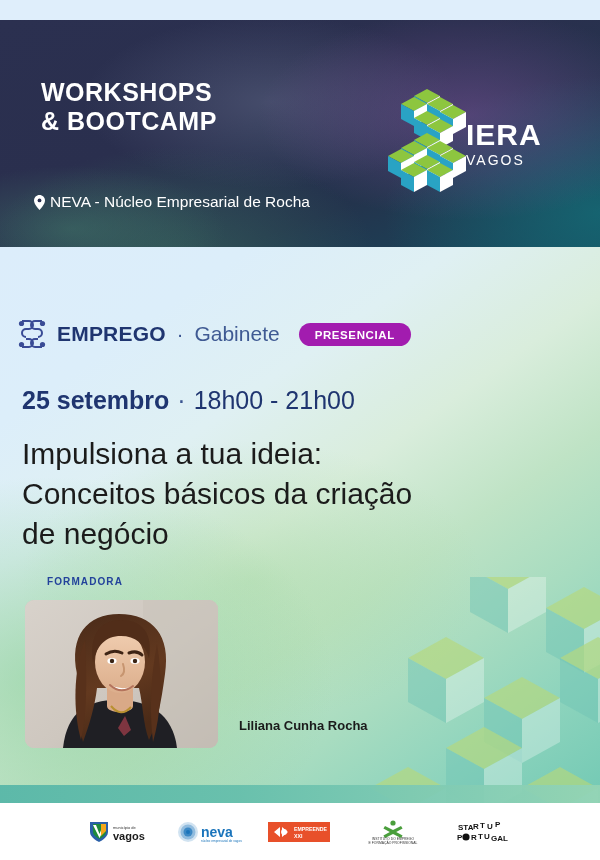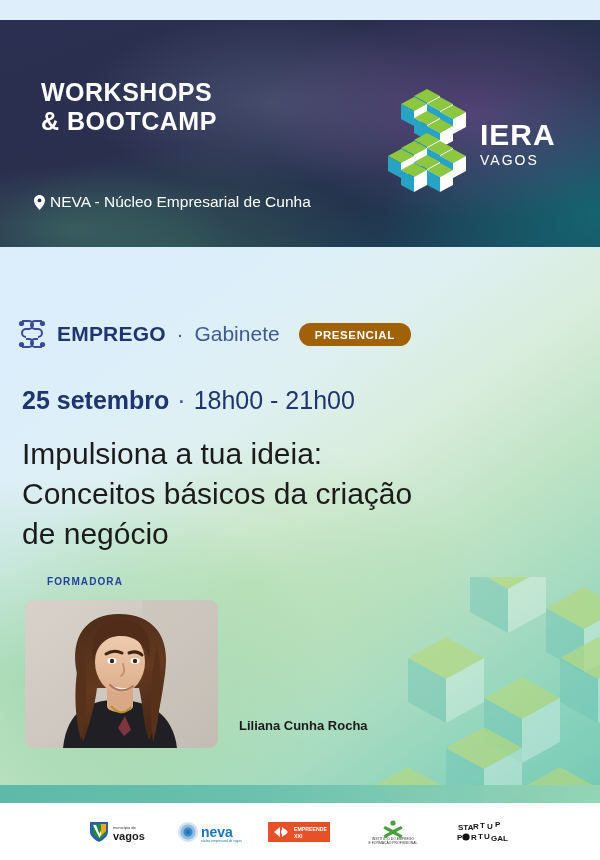--- a/index.html
+++ b/index.html
@@ -78,21 +78,21 @@
   
   .iera-logo {
     position: absolute;
     left: 388px; top: 68px;
     width: 170px; height: 110px;
     z-index: 3;
     display: flex;
     align-items: center;
   }
   .iera-cubes { width: 78px; height: 108px; }
-  .iera-words { margin-left: 14px; color: #ffffff; line-height: 1; }
+  .iera-words { color: #ffffff; line-height: 1; }
   .iera-name { font-size: 30px; font-weight: bold; letter-spacing: 1px; }
   .iera-sub { font-size: 14px; letter-spacing: 2px; margin-top: 3px; }
 
   
   .body-area {
     position: absolute;
     left: 0; top: 247px;
     width: 600px; height: 556px;
     background:
       linear-gradient(145deg,
@@ -132,21 +132,21 @@
   }
   .ws-icon { width: 32px; height: 32px; }
   .ws-label {
     font-size: 21px; font-weight: bold;
     color: #1f3570; letter-spacing: 0.2px;
   }
   .ws-dot { font-size: 20px; color: #3a5490; margin: 0 2px; }
   .ws-free { font-size: 21px; color: #3f5a93; }
   .ws-badge {
     margin-left: 10px;
-    background: #a16207;
+    background: #a21caf;
     color: #ffffff;
     font-size: 11.5px;
     font-weight: bold;
     letter-spacing: 0.6px;
     padding: 6px 16px 5px 16px;
     border-radius: 14px;
   }
 
   
   .date-row {
@@ -250,21 +250,21 @@
     <div class="header-title">WORKSHOPS
 &amp; BOOTCAMP</div>
 
     <div class="header-loc">
       <span class="pin-icon">
         <svg viewBox="0 0 11 15" width="11" height="15">
           <path d="M5.5 0C2.46 0 0 2.46 0 5.5C0 9.6 5.5 15 5.5 15S11 9.6 11 5.5C11 2.46 8.54 0 5.5 0Z" fill="#ffffff"></path>
           <circle cx="5.5" cy="5.4" r="1.9" fill="#2b3050"></circle>
         </svg>
       </span>
-      <span>NEVA - Núcleo Empresarial de Cunha</span>
+      <span>NEVA - Núcleo Empresarial de Rocha</span>
     </div>
 
     <div class="iera-logo">
       <span class="iera-cubes">
         <svg viewBox="0 0 78 108" width="78" height="108">
           <defs>
             <g id="cb">
               <polygon points="13,0 26,7 13,14 0,7" fill="#8dc63f"></polygon>
               <polygon points="0,7 13,14 13,29 0,22" fill="#29a3c4"></polygon>
               <polygon points="13,14 26,7 26,22 13,29" fill="#ffffff"></polygon>

